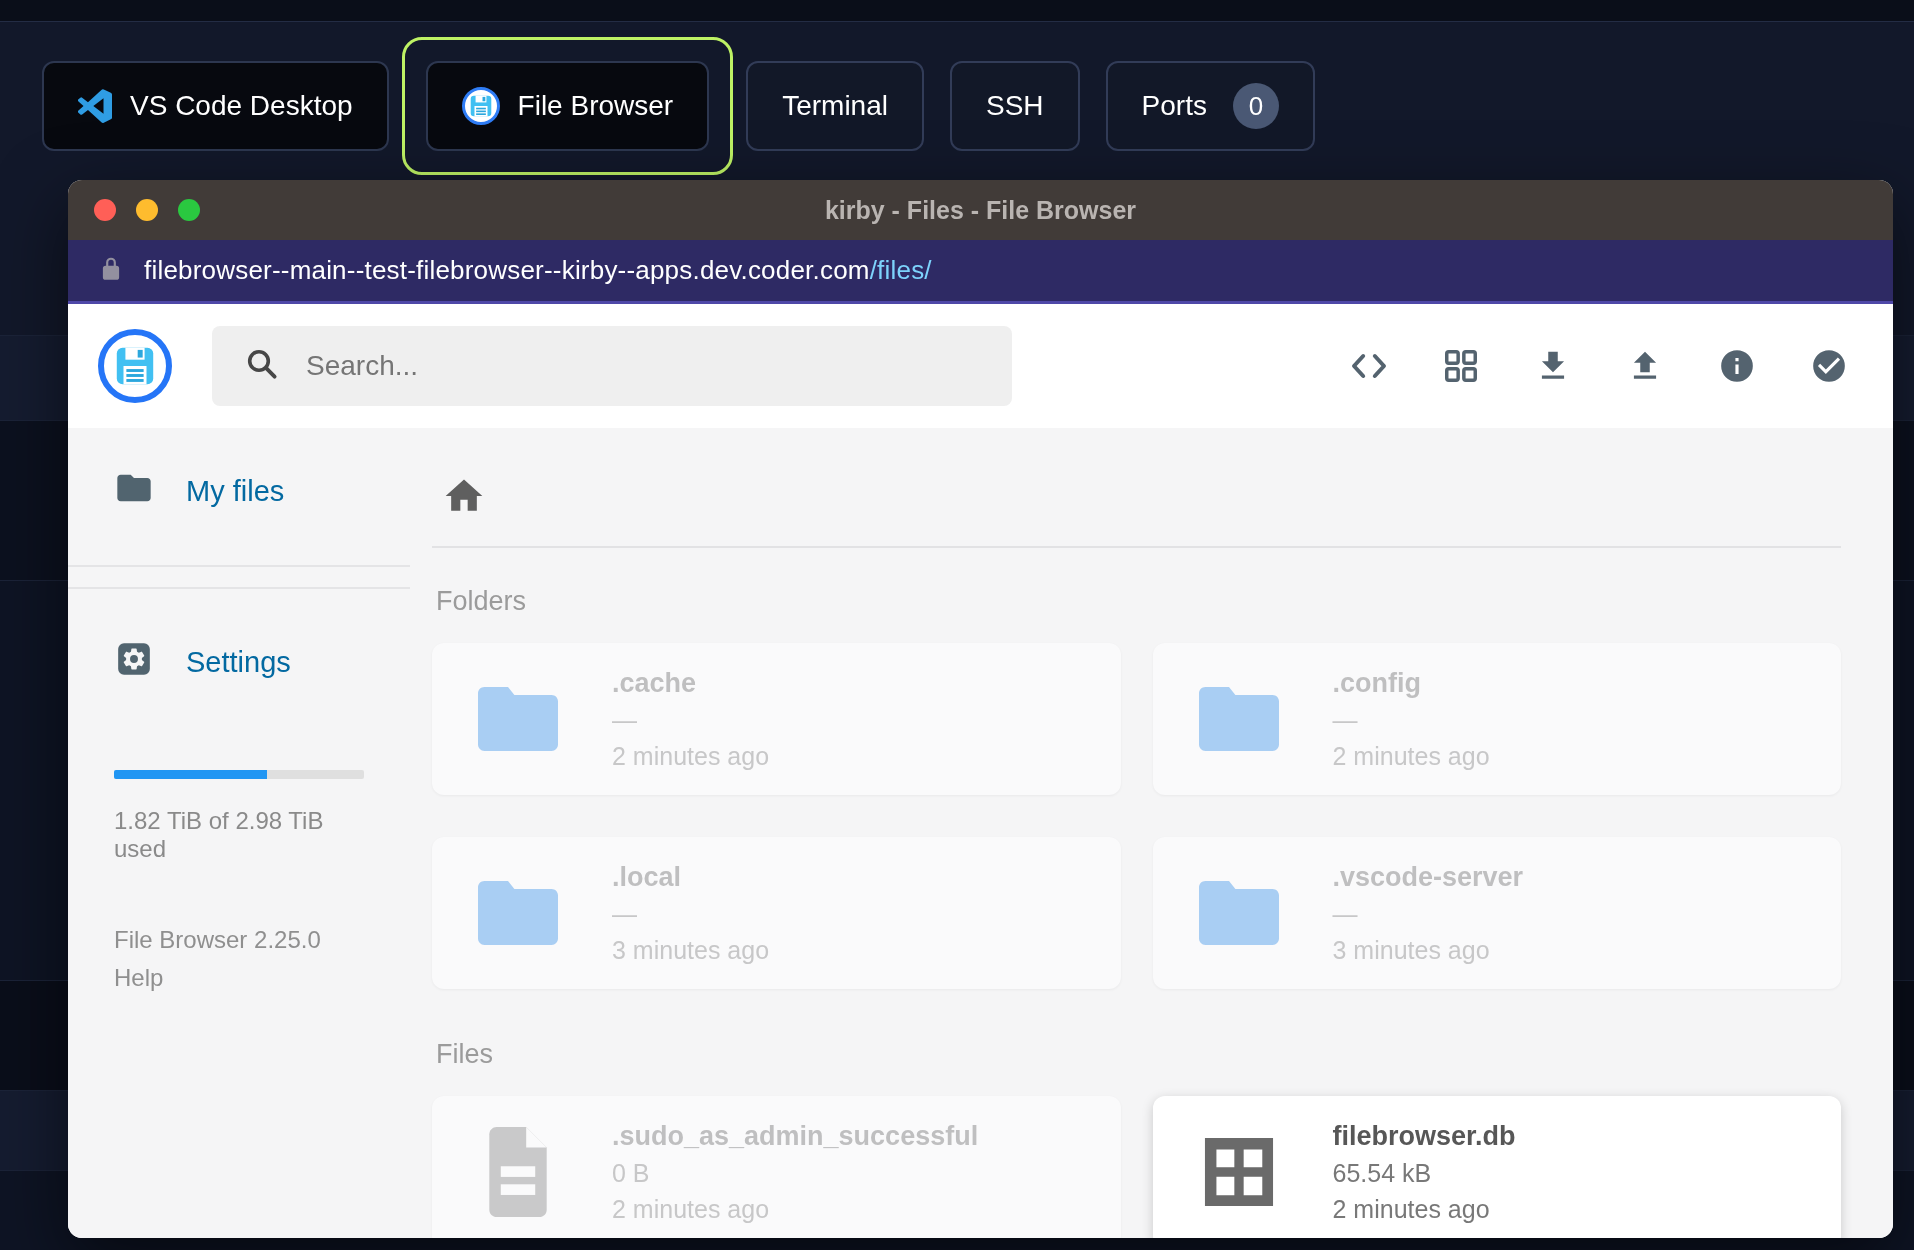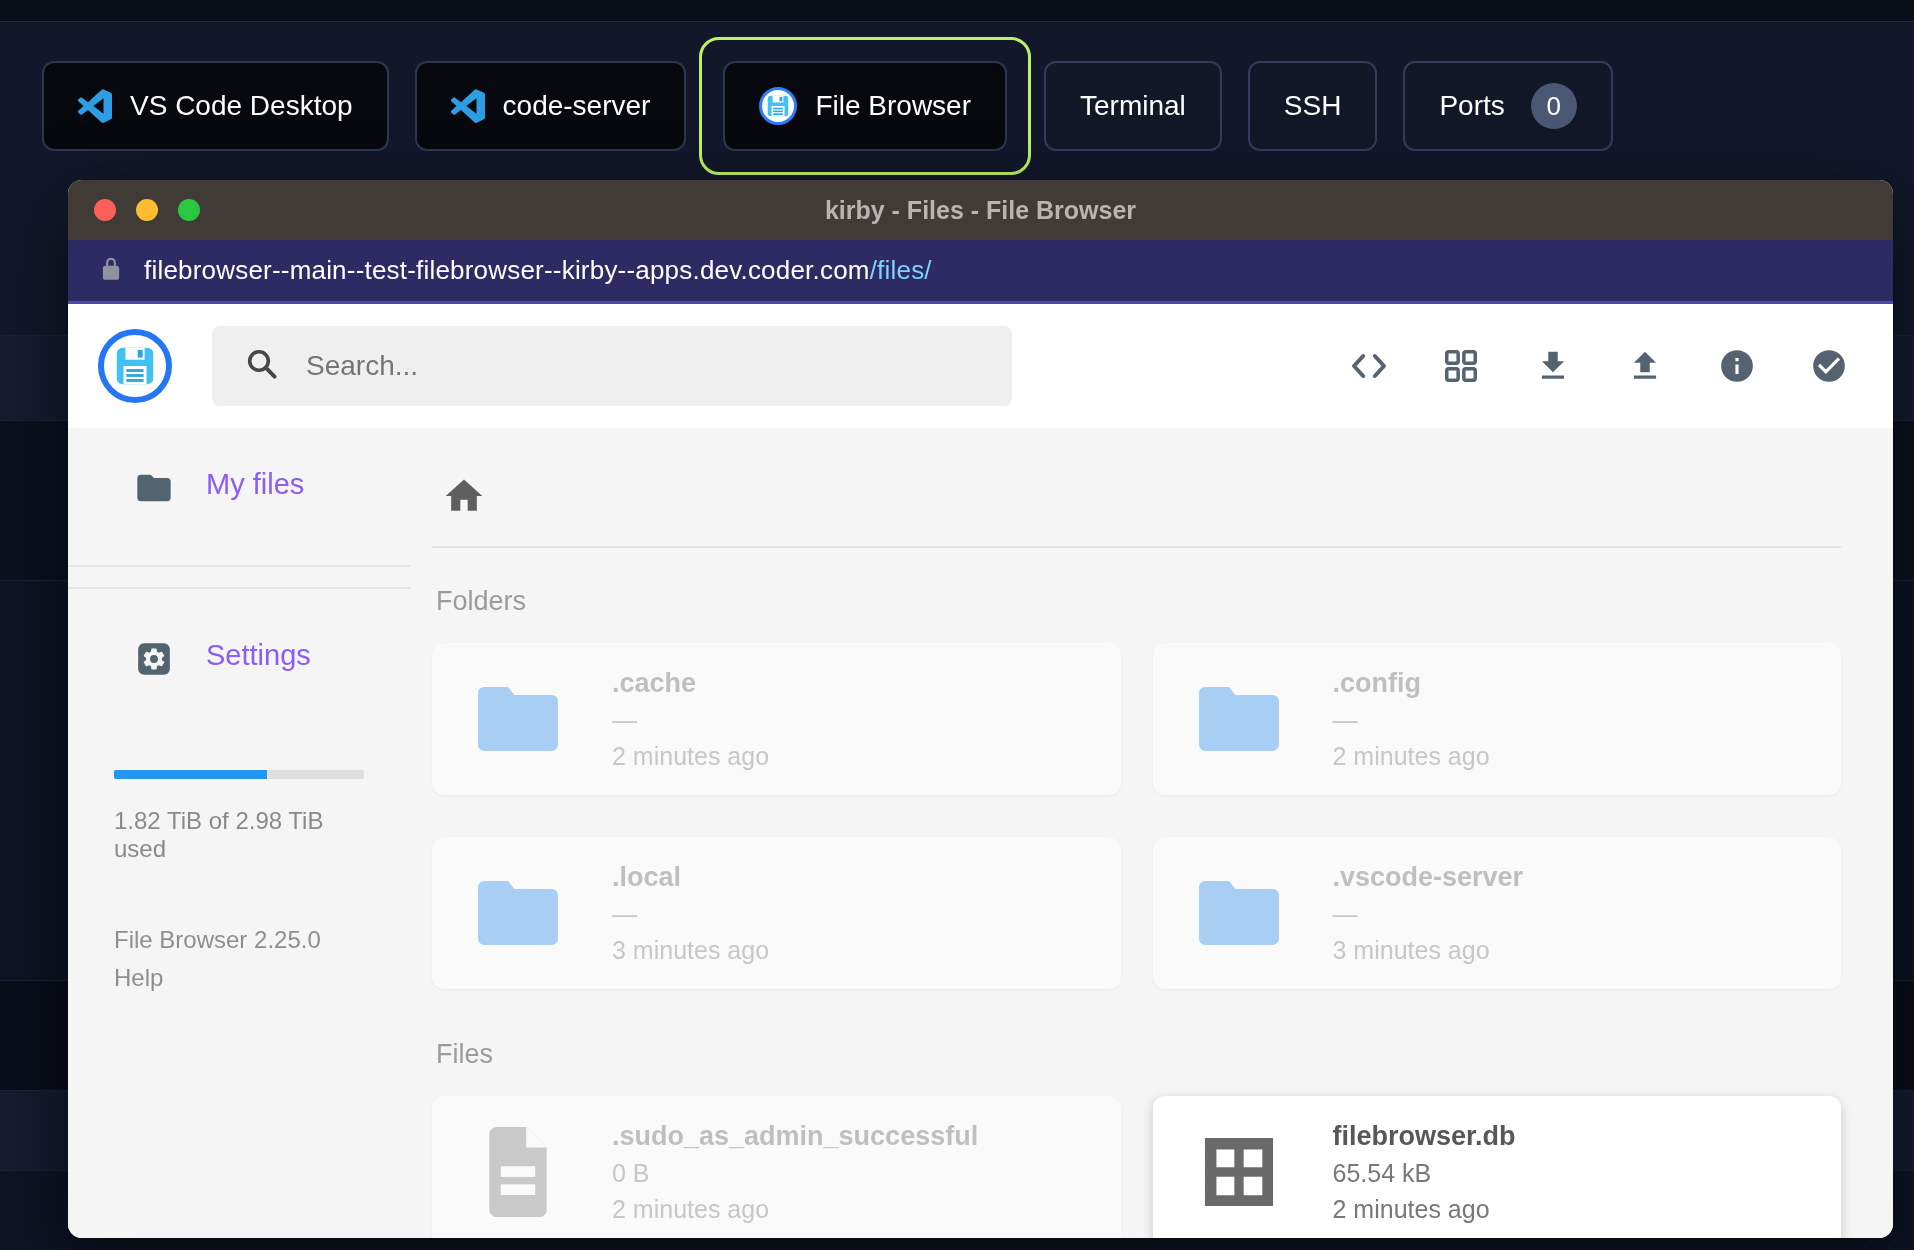--- a/index.html
+++ b/index.html
@@ -41,21 +41,21 @@
           display:flex; align-items:center; justify-content:center; overflow:hidden; cursor:pointer; }
   .search { width:800px; height:80px; background:#efefef; border-radius:8px; display:flex; align-items:center; gap:26px; padding:0 32px; }
   .search input { flex:1; border:none; outline:none; background:transparent; font-size:28px; color:#555; font-family:inherit; }
   .search input::placeholder { color:#757575; }
   .toolbar { margin-left:auto; display:flex; align-items:center; gap:52px; }
   .tbtn { width:40px; height:40px; display:flex; align-items:center; justify-content:center; cursor:pointer; }
 
   
   .content { flex:1; display:flex; background:#f5f5f6; min-height:0; }
   .sidebar { flex:0 0 342px; padding-top:10px; }
-  .side-item { display:flex; gap:32px; padding:30px 0 30px 46px; font-size:29px; color:#8b5cf6; cursor:pointer;margin-left:20px; }
+  .side-item { display:flex; align-items:center; gap:32px; padding:30px 0 30px 46px; font-size:29px; color:#0369a1; cursor:pointer; }
   .side-item + .side-item { margin-top:26px; }
   .sdivider { border-top:2px solid #e4e4e6; margin:20px 0; }
   .usage { margin:54px 46px 0 46px; }
   .pbar { height:9px; background:#dfdfdf; border-radius:2px; overflow:hidden; }
   .pfill { height:100%; background:#2196f3; }
   .usage-label { margin-top:28px; font-size:24px; color:#8a8a8a; }
   .about { margin:58px 46px 0 46px; font-size:24px; color:#8f8f8f; line-height:1.6; }
   .about .help { cursor:pointer; }
 
   .listing { flex:1; padding:28px 52px 0 22px; min-width:0; }
@@ -92,28 +92,20 @@
 
     <div class="tab dark">
       <span class="tabicon">
         <svg width="34" height="34" viewBox="0 0 24 24">
             <path fill="#2f9de4" d="M23.15 2.587 18.21.353a1.5 1.5 0 0 0-1.705.29l-9.46 8.63-4.12-3.128a1 1 0 0 0-1.276.057L.327 7.261A1 1 0 0 0 .326 8.74L3.899 12 .326 15.26a1 1 0 0 0 .001 1.479L1.65 17.94a1 1 0 0 0 1.276.057l4.12-3.128 9.46 8.63a1.5 1.5 0 0 0 1.704.29l4.942-2.377A1.5 1.5 0 0 0 24 20.06V3.939a1.5 1.5 0 0 0-.85-1.352zm-5.146 14.861L10.826 12l7.178-5.448z"></path>
           </svg>
       </span>
       <span>VS Code Desktop</span>
     </div>
 
-    <div class="tab dark">
-      <span class="tabicon">
-        <svg width="34" height="34" viewBox="0 0 24 24">
-            <path fill="#2f9de4" d="M23.15 2.587 18.21.353a1.5 1.5 0 0 0-1.705.29l-9.46 8.63-4.12-3.128a1 1 0 0 0-1.276.057L.327 7.261A1 1 0 0 0 .326 8.74L3.899 12 .326 15.26a1 1 0 0 0 .001 1.479L1.65 17.94a1 1 0 0 0 1.276.057l4.12-3.128 9.46 8.63a1.5 1.5 0 0 0 1.704.29l4.942-2.377A1.5 1.5 0 0 0 24 20.06V3.939a1.5 1.5 0 0 0-.85-1.352zm-5.146 14.861L10.826 12l7.178-5.448z"></path>
-          </svg>
-      </span>
-      <span>code-server</span>
-    </div>
 
     <div class="ring">
       <div class="tab dark" style="margin:0;">
         <span class="tabicon logo-mini">
           <svg width="26" height="26" viewBox="0 0 24 24">
             <rect x="2.5" y="2.5" width="19" height="19" rx="3" fill="#41c0f2"></rect>
             <rect x="7" y="2.5" width="10" height="6.2" fill="#ffffff"></rect>
             <rect x="13.4" y="3.6" width="2.6" height="4" fill="#2ba7dd"></rect>
             <rect x="6" y="12" width="12" height="9.5" fill="#ffffff"></rect>
             <rect x="7.5" y="13.6" width="9" height="1.5" fill="#2ba7dd"></rect>

